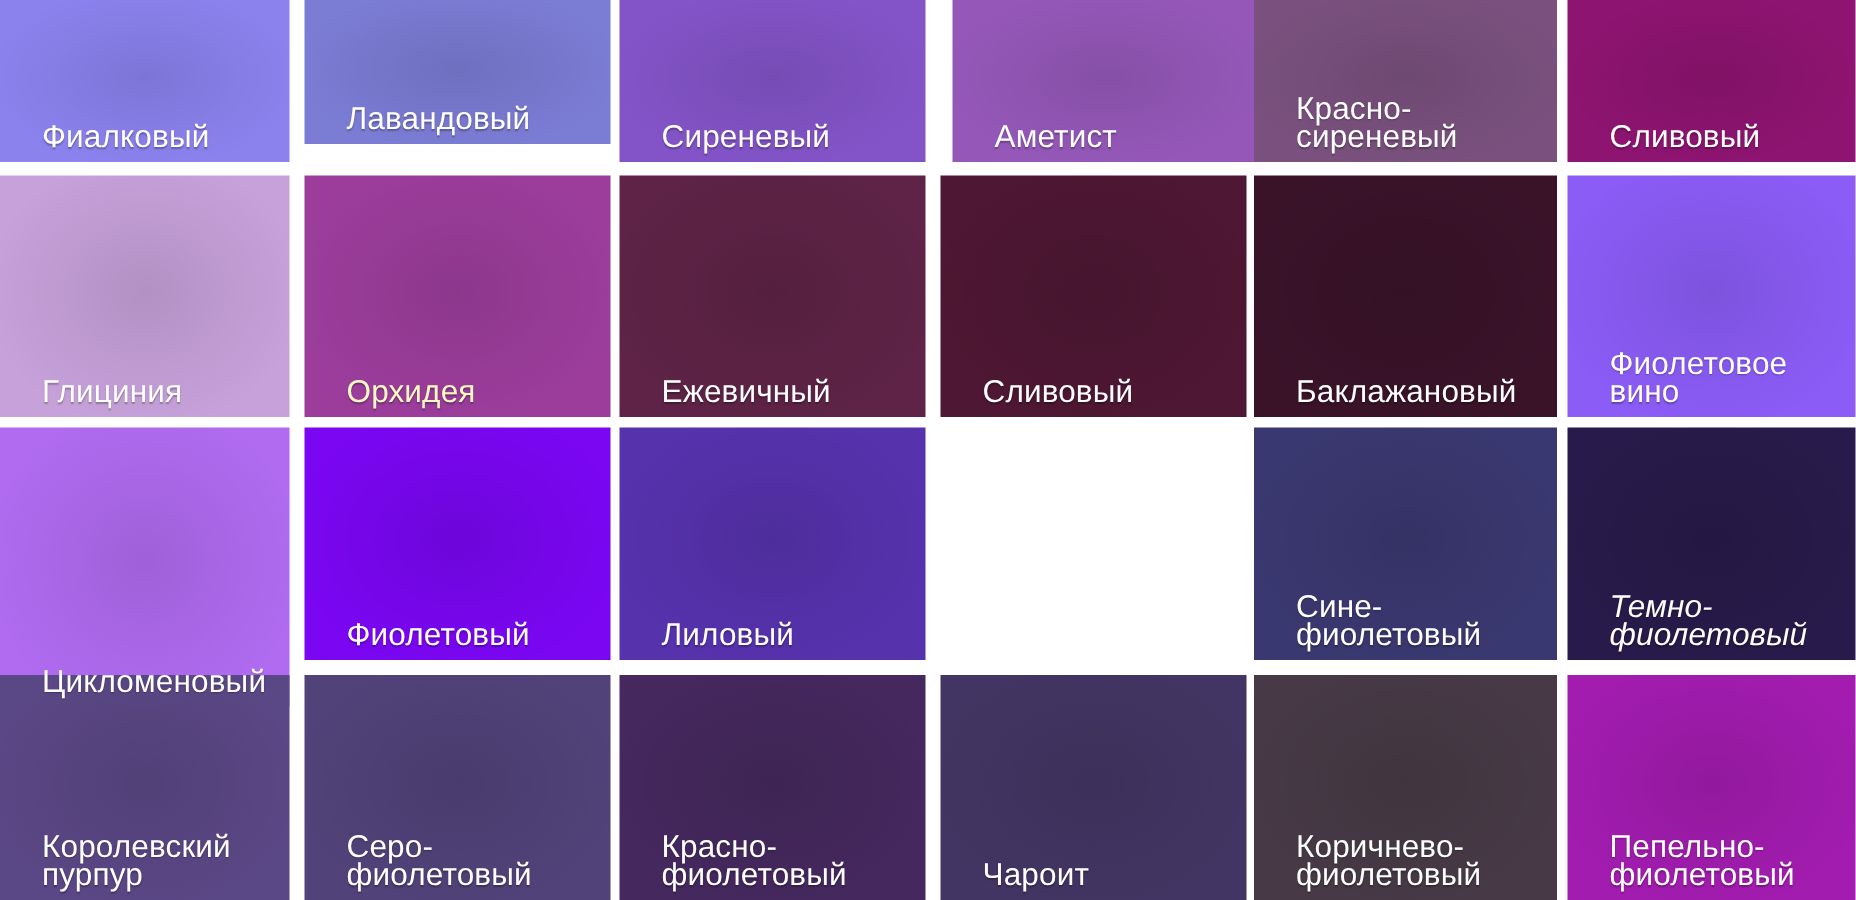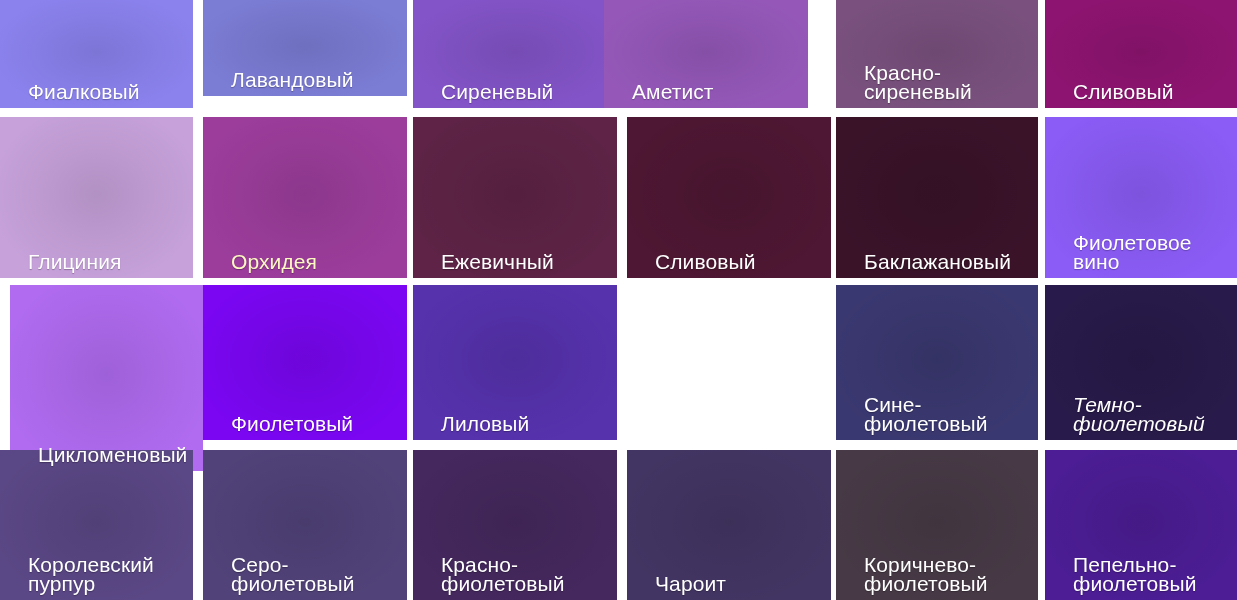--- a/index.html
+++ b/index.html
@@ -63,21 +63,21 @@
 <div id="palette-grid" style="background: rgb(255, 255, 255);">
     <div class="swatch" style="left: 0px; top: 0px; width: 193px; height: 108px; background: rgb(139, 130, 238);">
       <div class="swatch-label" style="color: rgb(255, 255, 255);">Фиалковый</div>
     </div>
     <div class="swatch" style="left: 203px; top: 0px; width: 204px; height: 96px; background: rgb(123, 124, 212);">
       <div class="swatch-label" style="color: rgb(255, 255, 255);">Лавандовый</div>
     </div>
     <div class="swatch" style="left: 413px; top: 0px; width: 204px; height: 108px; background: rgb(131, 84, 200);">
       <div class="swatch-label" style="color: rgb(255, 255, 255);">Сиреневый</div>
     </div>
-    <div class="swatch" style="left: 604px; top: 0px; width: 204px; height: 108px; background: rgb(149, 88, 185);">
+    <div class="swatch" style="left: 635px; top: 0px; width: 204px; height: 108px; background: rgb(149, 88, 185);">
       <div class="swatch-label" style="color: rgb(255, 255, 255);">Аметист</div>
     </div>
     <div class="swatch" style="left: 836px; top: 0px; width: 202px; height: 108px; background: rgb(122, 81, 126);">
       <div class="swatch-label" style="color: rgb(255, 255, 255);">Красно-сиреневый</div>
     </div>
     <div class="swatch" style="left: 1045px; top: 0px; width: 192px; height: 108px; background: rgb(142, 20, 113);">
       <div class="swatch-label" style="color: rgb(255, 255, 255);">Сливовый</div>
     </div>
     <div class="swatch" style="left: 0px; top: 117px; width: 193px; height: 161px; background: rgb(198, 161, 218);">
       <div class="swatch-label" style="color: rgb(255, 255, 255);">Глициния</div>
@@ -90,21 +90,21 @@
     </div>
     <div class="swatch" style="left: 627px; top: 117px; width: 204px; height: 161px; background: rgb(78, 23, 51);">
       <div class="swatch-label" style="color: rgb(255, 255, 255);">Сливовый</div>
     </div>
     <div class="swatch" style="left: 836px; top: 117px; width: 202px; height: 161px; background: rgb(58, 19, 41);">
       <div class="swatch-label" style="color: rgb(255, 255, 255);">Баклажановый</div>
     </div>
     <div class="swatch" style="left: 1045px; top: 117px; width: 192px; height: 161px; background: #8b5cf6;">
       <div class="swatch-label" style="color: rgb(255, 255, 255);">Фиолетовое вино</div>
     </div>
-    <div class="swatch" style="left: 10px; top: 285px; width: 193px; height: 186px; background: rgb(176, 107, 240);">
+    <div class="swatch" style="left: 0px; top: 285px; width: 193px; height: 186px; background: rgb(176, 107, 240);">
       <div class="swatch-label" style="color: rgb(255, 255, 255);">Цикломеновый</div>
     </div>
     <div class="swatch" style="left: 203px; top: 285px; width: 204px; height: 155px; background: rgb(122, 6, 242);">
       <div class="swatch-label" style="color: rgb(255, 255, 255);">Фиолетовый</div>
     </div>
     <div class="swatch" style="left: 413px; top: 285px; width: 204px; height: 155px; background: rgb(86, 50, 173);">
       <div class="swatch-label" style="color: rgb(255, 255, 255);">Лиловый</div>
     </div>
     <div class="swatch" style="left: 836px; top: 285px; width: 202px; height: 155px; background: rgb(58, 56, 112);">
       <div class="swatch-label" style="color: rgb(255, 255, 255);">Сине-фиолетовый</div>
@@ -120,16 +120,16 @@
     </div>
     <div class="swatch" style="left: 413px; top: 450px; width: 204px; height: 150px; background: rgb(69, 40, 94);">
       <div class="swatch-label" style="color: rgb(255, 255, 255);">Красно-фиолетовый</div>
     </div>
     <div class="swatch" style="left: 627px; top: 450px; width: 204px; height: 150px; background: rgb(67, 53, 99);">
       <div class="swatch-label" style="color: rgb(255, 255, 255);">Чароит</div>
     </div>
     <div class="swatch" style="left: 836px; top: 450px; width: 202px; height: 150px; background: rgb(71, 58, 70);">
       <div class="swatch-label" style="color: rgb(255, 255, 255);">Коричнево-фиолетовый</div>
     </div>
-    <div class="swatch" style="left: 1045px; top: 450px; width: 192px; height: 150px; background: #4c1d95; padding-left: 20px;">
+    <div class="swatch" style="left: 1045px; top: 450px; width: 192px; height: 150px; background: #a21caf; padding-left: 20px;">
       <div class="swatch-label" style="color: rgb(255, 255, 255);">Пепельно-фиолетовый</div>
     </div>
   </div>
 
 </body></html>

